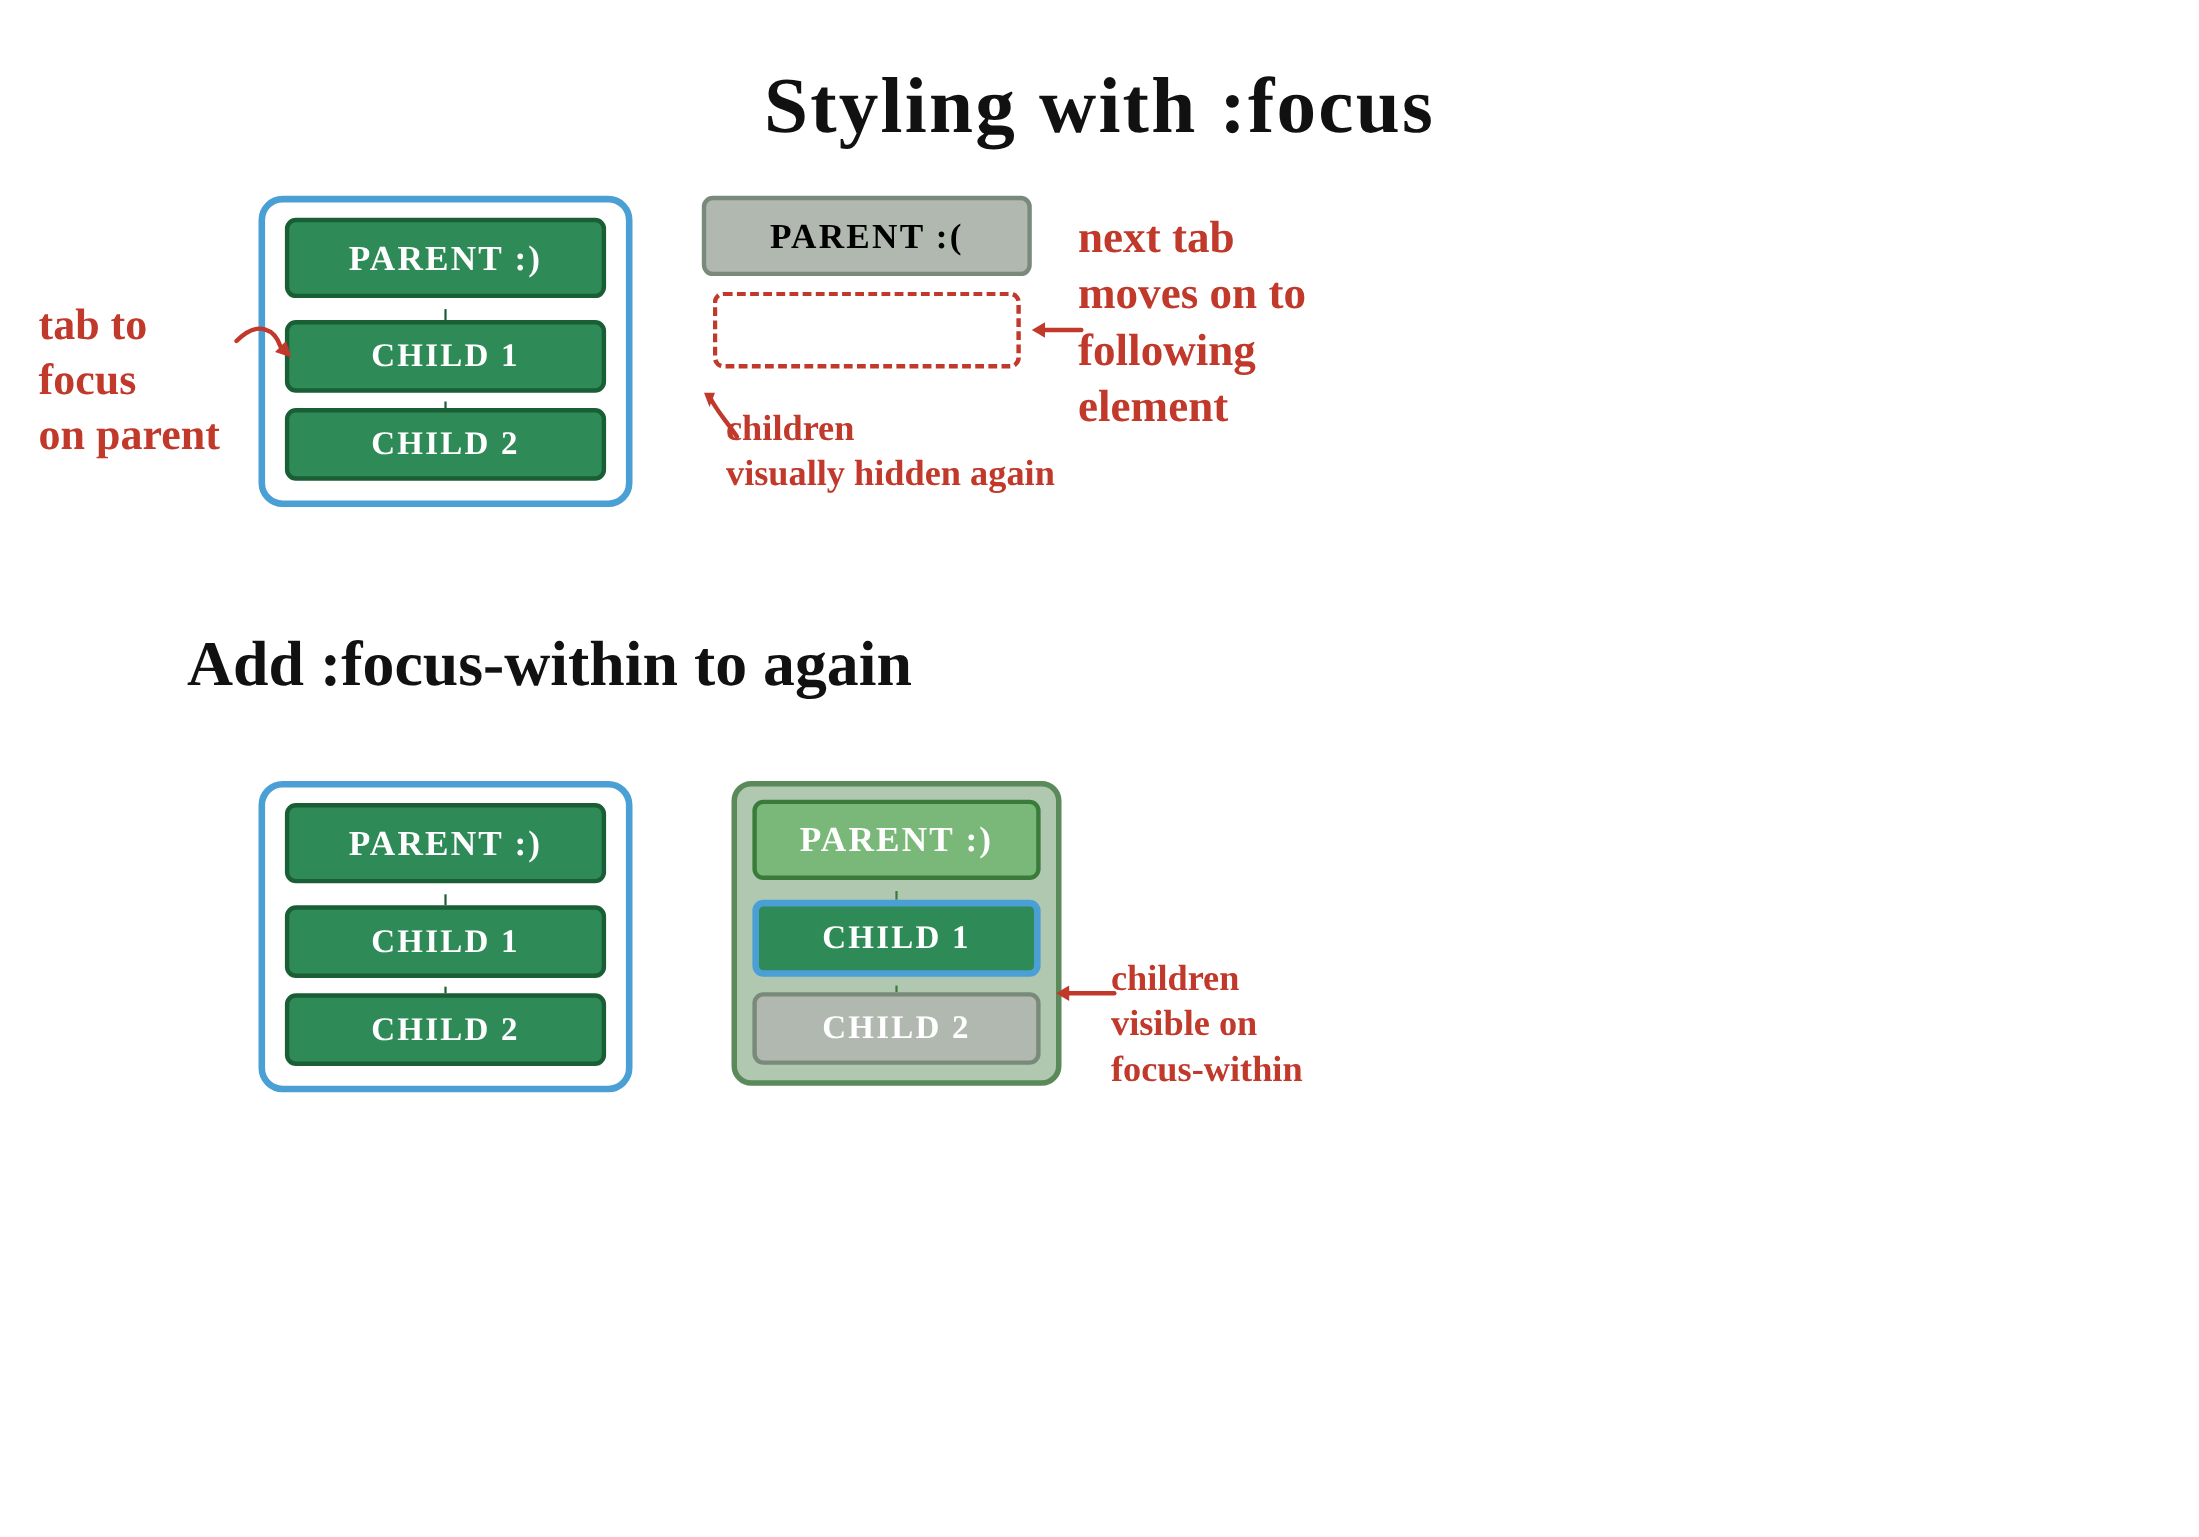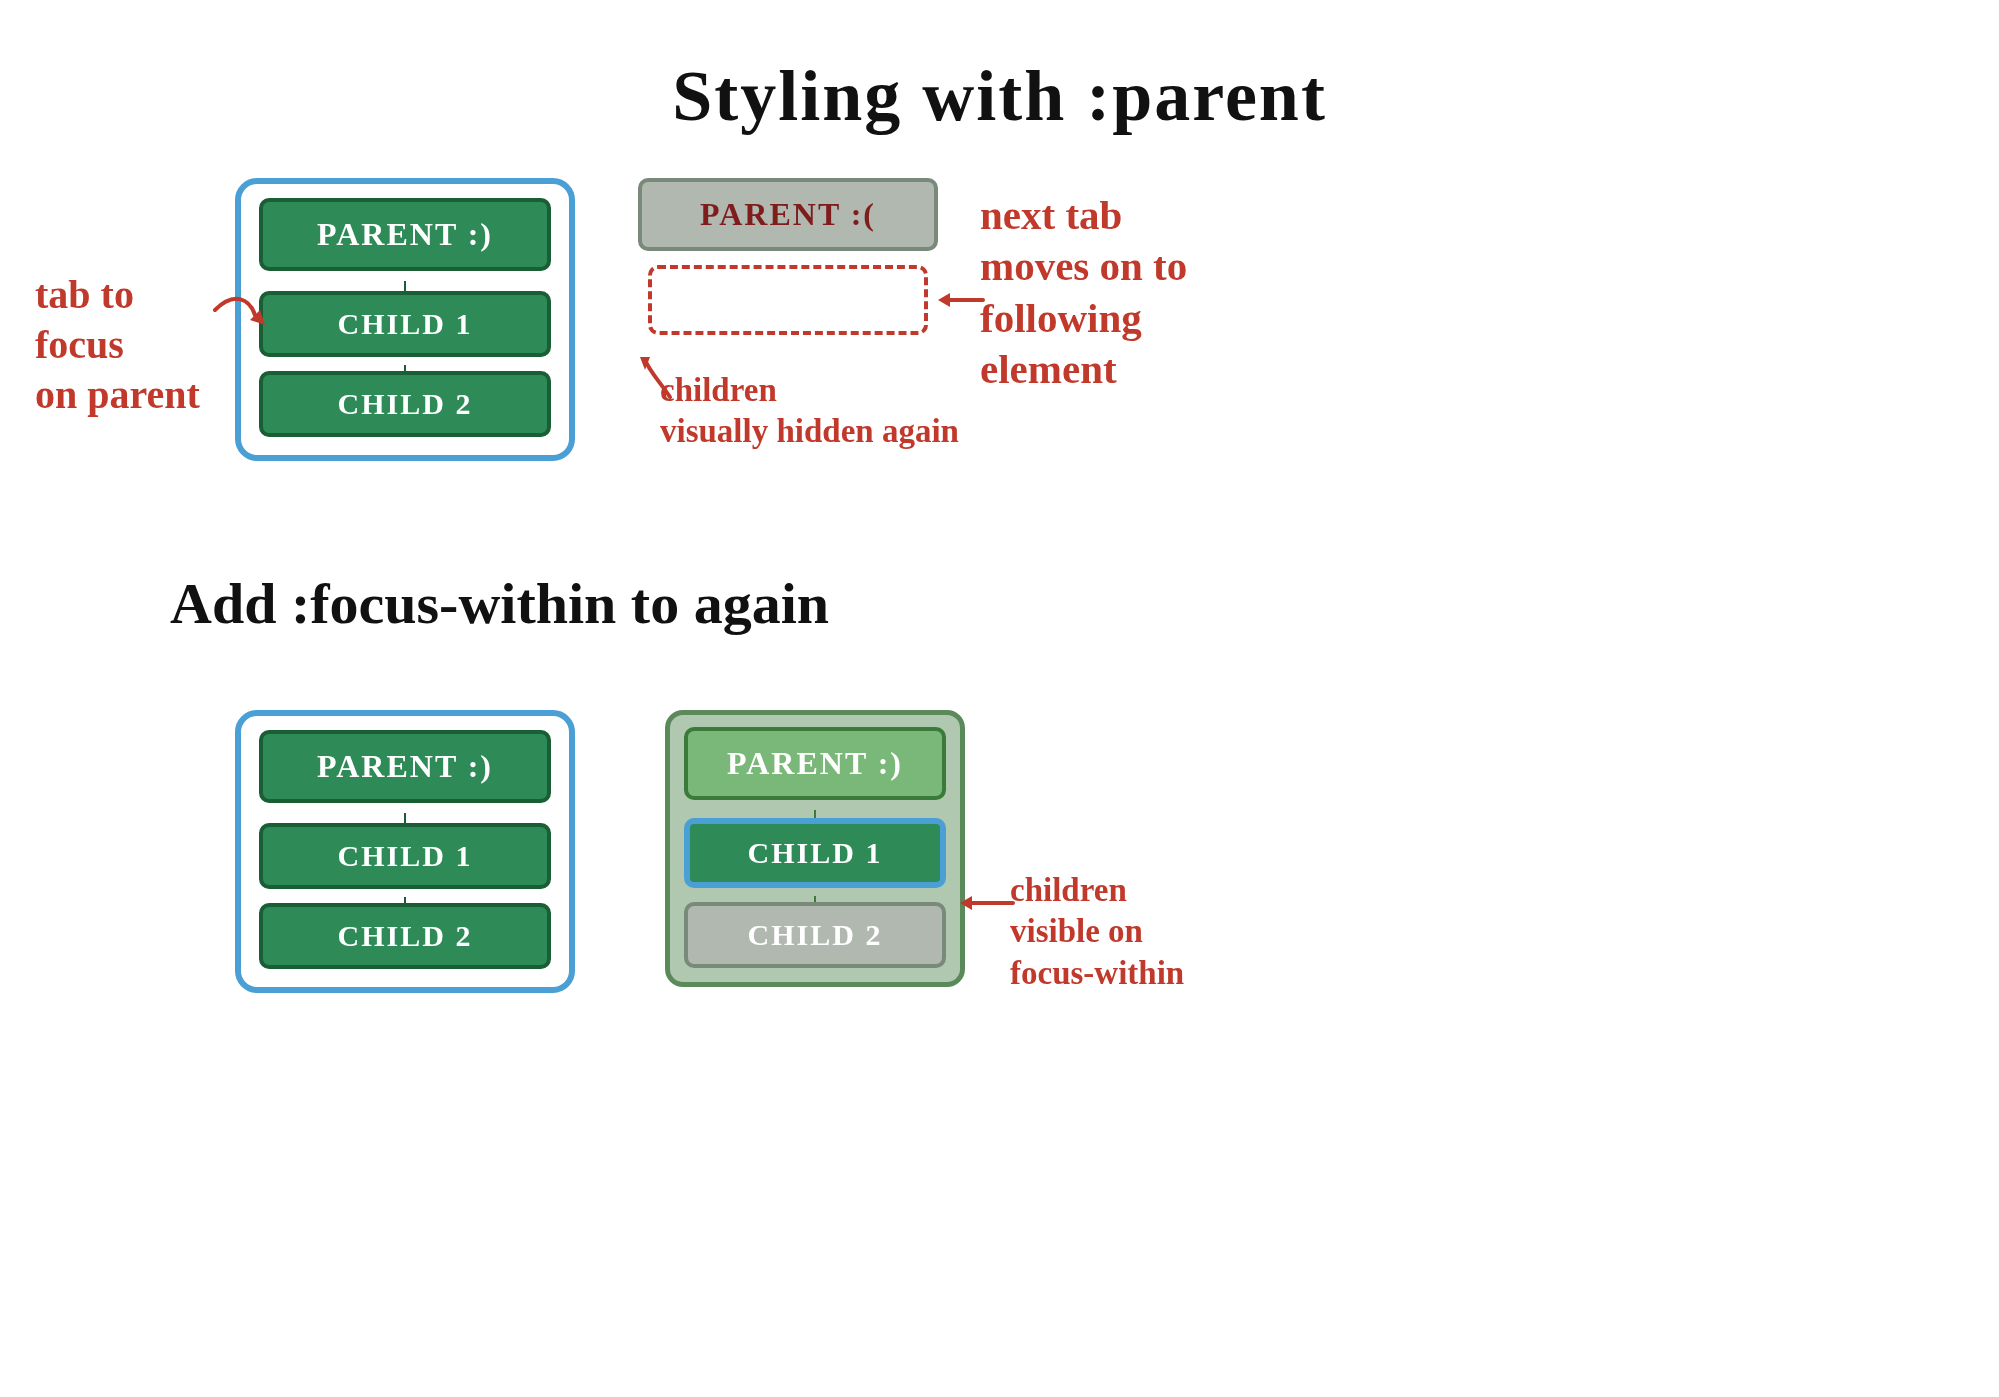--- a/index.html
+++ b/index.html
@@ -86,21 +86,21 @@
       width: 300px;
     }
 
     .parent-box-gray {
       background: #b0b8b0;
       border: 4px solid #7a8a7a;
       border-radius: 10px;
       padding: 14px 18px;
       margin-bottom: 14px;
       text-align: center;
-      color: #7f1d1d;
+      color: #000000;
       font-size: 32px;
       font-weight: 900;
       font-family: 'Comic Sans MS', cursive;
       letter-spacing: 2px;
     }
 
     .dashed-box {
       border: 4px dashed #c0392b;
       border-radius: 10px;
       width: 280px;
@@ -185,21 +185,21 @@
     }
 
     
     .arrow-svg {
       position: absolute;
     }
   </style>
 </head>
 <body>
 
-<div class="main-title">Styling with :parent</div>
+<div class="main-title">Styling with :focus</div>
 
 <div class="section-title" style="top: 570px; left: 170px; font-size: 58px;">Add :focus-within to again</div>
 
 <div class="top-left-container">
   <div class="parent-box">PARENT :)</div>
 
   <div style="width:2px; height:10px; background:#1a5e35; margin: 0 auto 0 auto;"></div>
   <div class="child-box">CHILD 1</div>
   <div style="width:2px; height:6px; background:#1a5e35; margin: 0 auto;"></div>
   <div class="child-box">CHILD 2</div>

